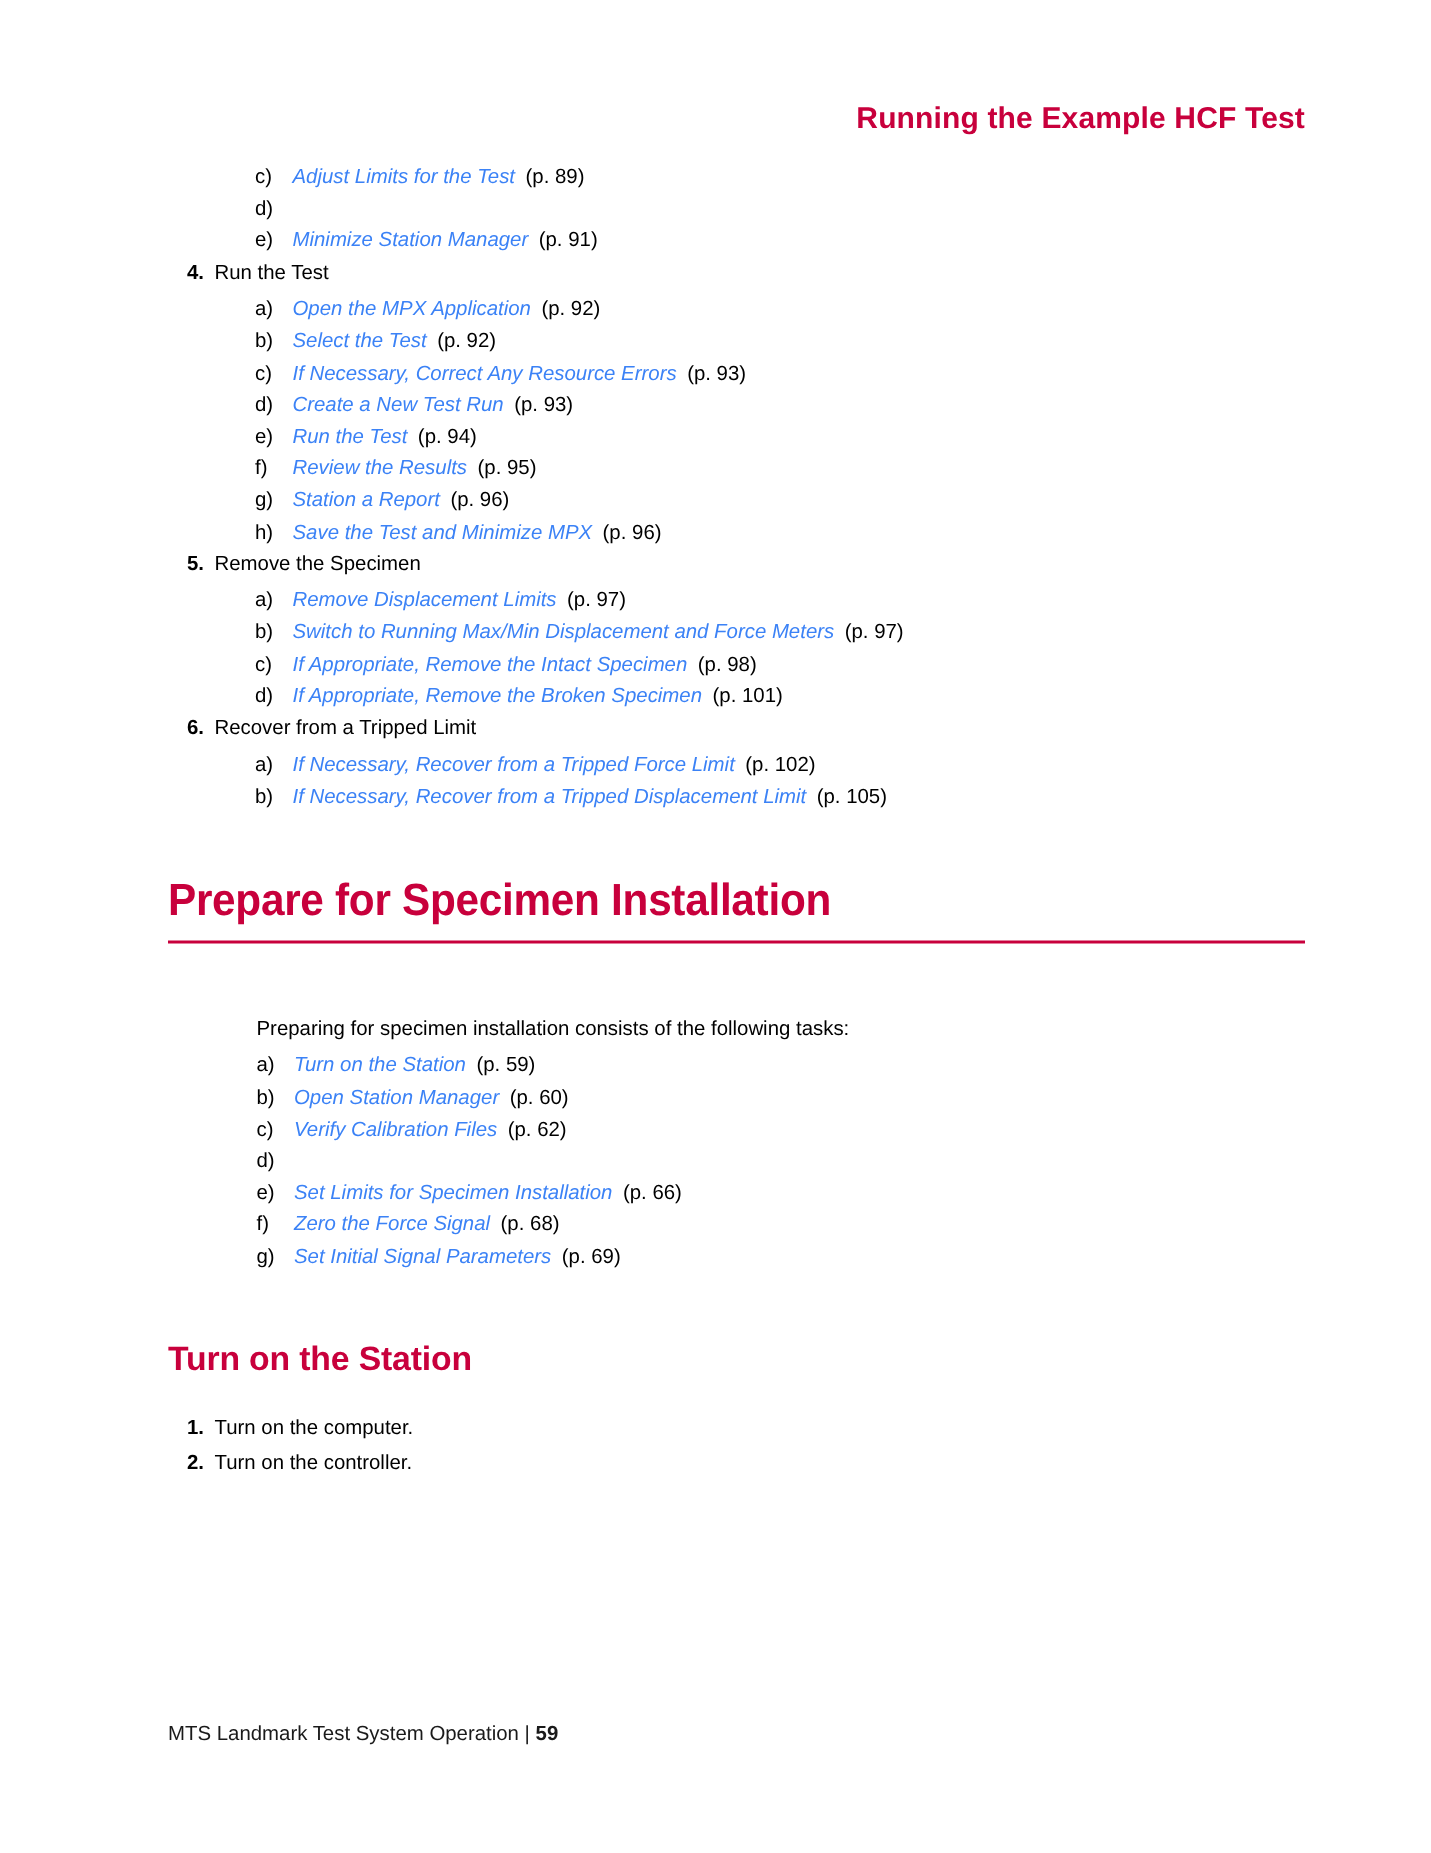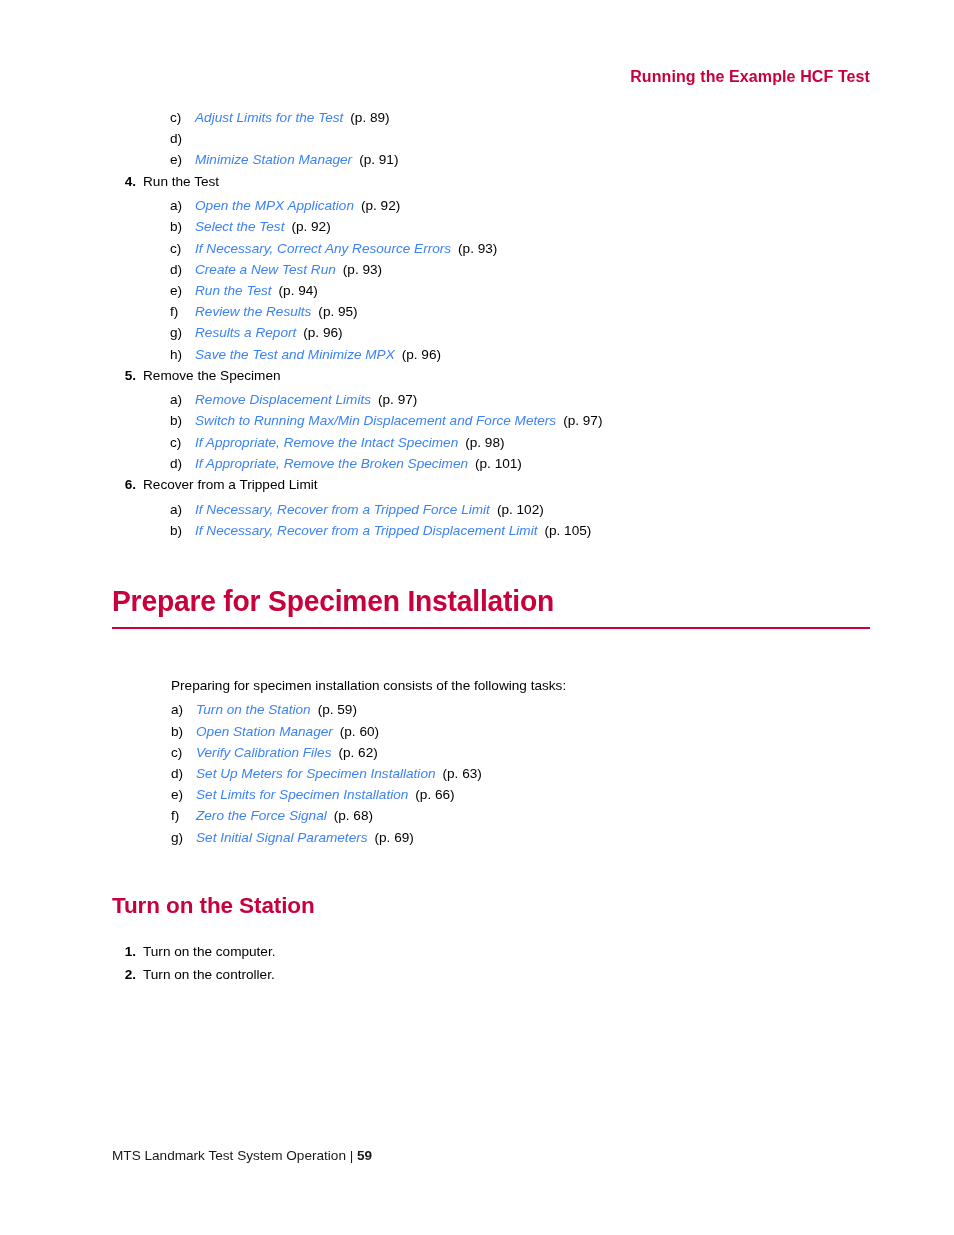--- a/index.html
+++ b/index.html
@@ -23,21 +23,21 @@
     box-sizing: border-box;
   }
 
   
   .running-header {
     position: absolute;
     top: 68px;
     left: 112px;
     width: 758px;
     text-align: right;
-    font-size: 16px;
+    font-size: 20px;
     font-weight: bold;
     color: #C8003C;
     letter-spacing: 0.1px;
   }
 
   
   .content {
     position: absolute;
     top: 104px;
     left: 112px;
@@ -217,21 +217,21 @@
               <li class="sub-row">
                 <span class="sub-marker">e)</span>
                 <span><span class="sub-link">Run the Test</span><span class="sub-page">(p. 94)</span></span>
               </li>
               <li class="sub-row">
                 <span class="sub-marker">f)</span>
                 <span><span class="sub-link">Review the Results</span><span class="sub-page">(p. 95)</span></span>
               </li>
               <li class="sub-row">
                 <span class="sub-marker">g)</span>
-                <span><span class="sub-link">Results a Report</span><span class="sub-page">(p. 96)</span></span>
+                <span><span class="sub-link">Station a Report</span><span class="sub-page">(p. 96)</span></span>
               </li>
               <li class="sub-row">
                 <span class="sub-marker">h)</span>
                 <span><span class="sub-link">Save the Test and Minimize MPX</span><span class="sub-page">(p. 96)</span></span>
               </li>
             </ol>
           </div>
         </li>
         <li>
           <div class="step-row">
@@ -292,21 +292,20 @@
           <li class="sub-row">
             <span class="sub-marker">b)</span>
             <span><span class="sub-link">Open Station Manager</span><span class="sub-page">(p. 60)</span></span>
           </li>
           <li class="sub-row">
             <span class="sub-marker">c)</span>
             <span><span class="sub-link">Verify Calibration Files</span><span class="sub-page">(p. 62)</span></span>
           </li>
           <li class="sub-row">
             <span class="sub-marker">d)</span>
-            <span><span class="sub-link">Set Up Meters for Specimen Installation</span><span class="sub-page">(p. 63)</span></span>
           </li>
           <li class="sub-row">
             <span class="sub-marker">e)</span>
             <span><span class="sub-link">Set Limits for Specimen Installation</span><span class="sub-page">(p. 66)</span></span>
           </li>
           <li class="sub-row">
             <span class="sub-marker">f)</span>
             <span><span class="sub-link">Zero the Force Signal</span><span class="sub-page">(p. 68)</span></span>
           </li>
           <li class="sub-row">

